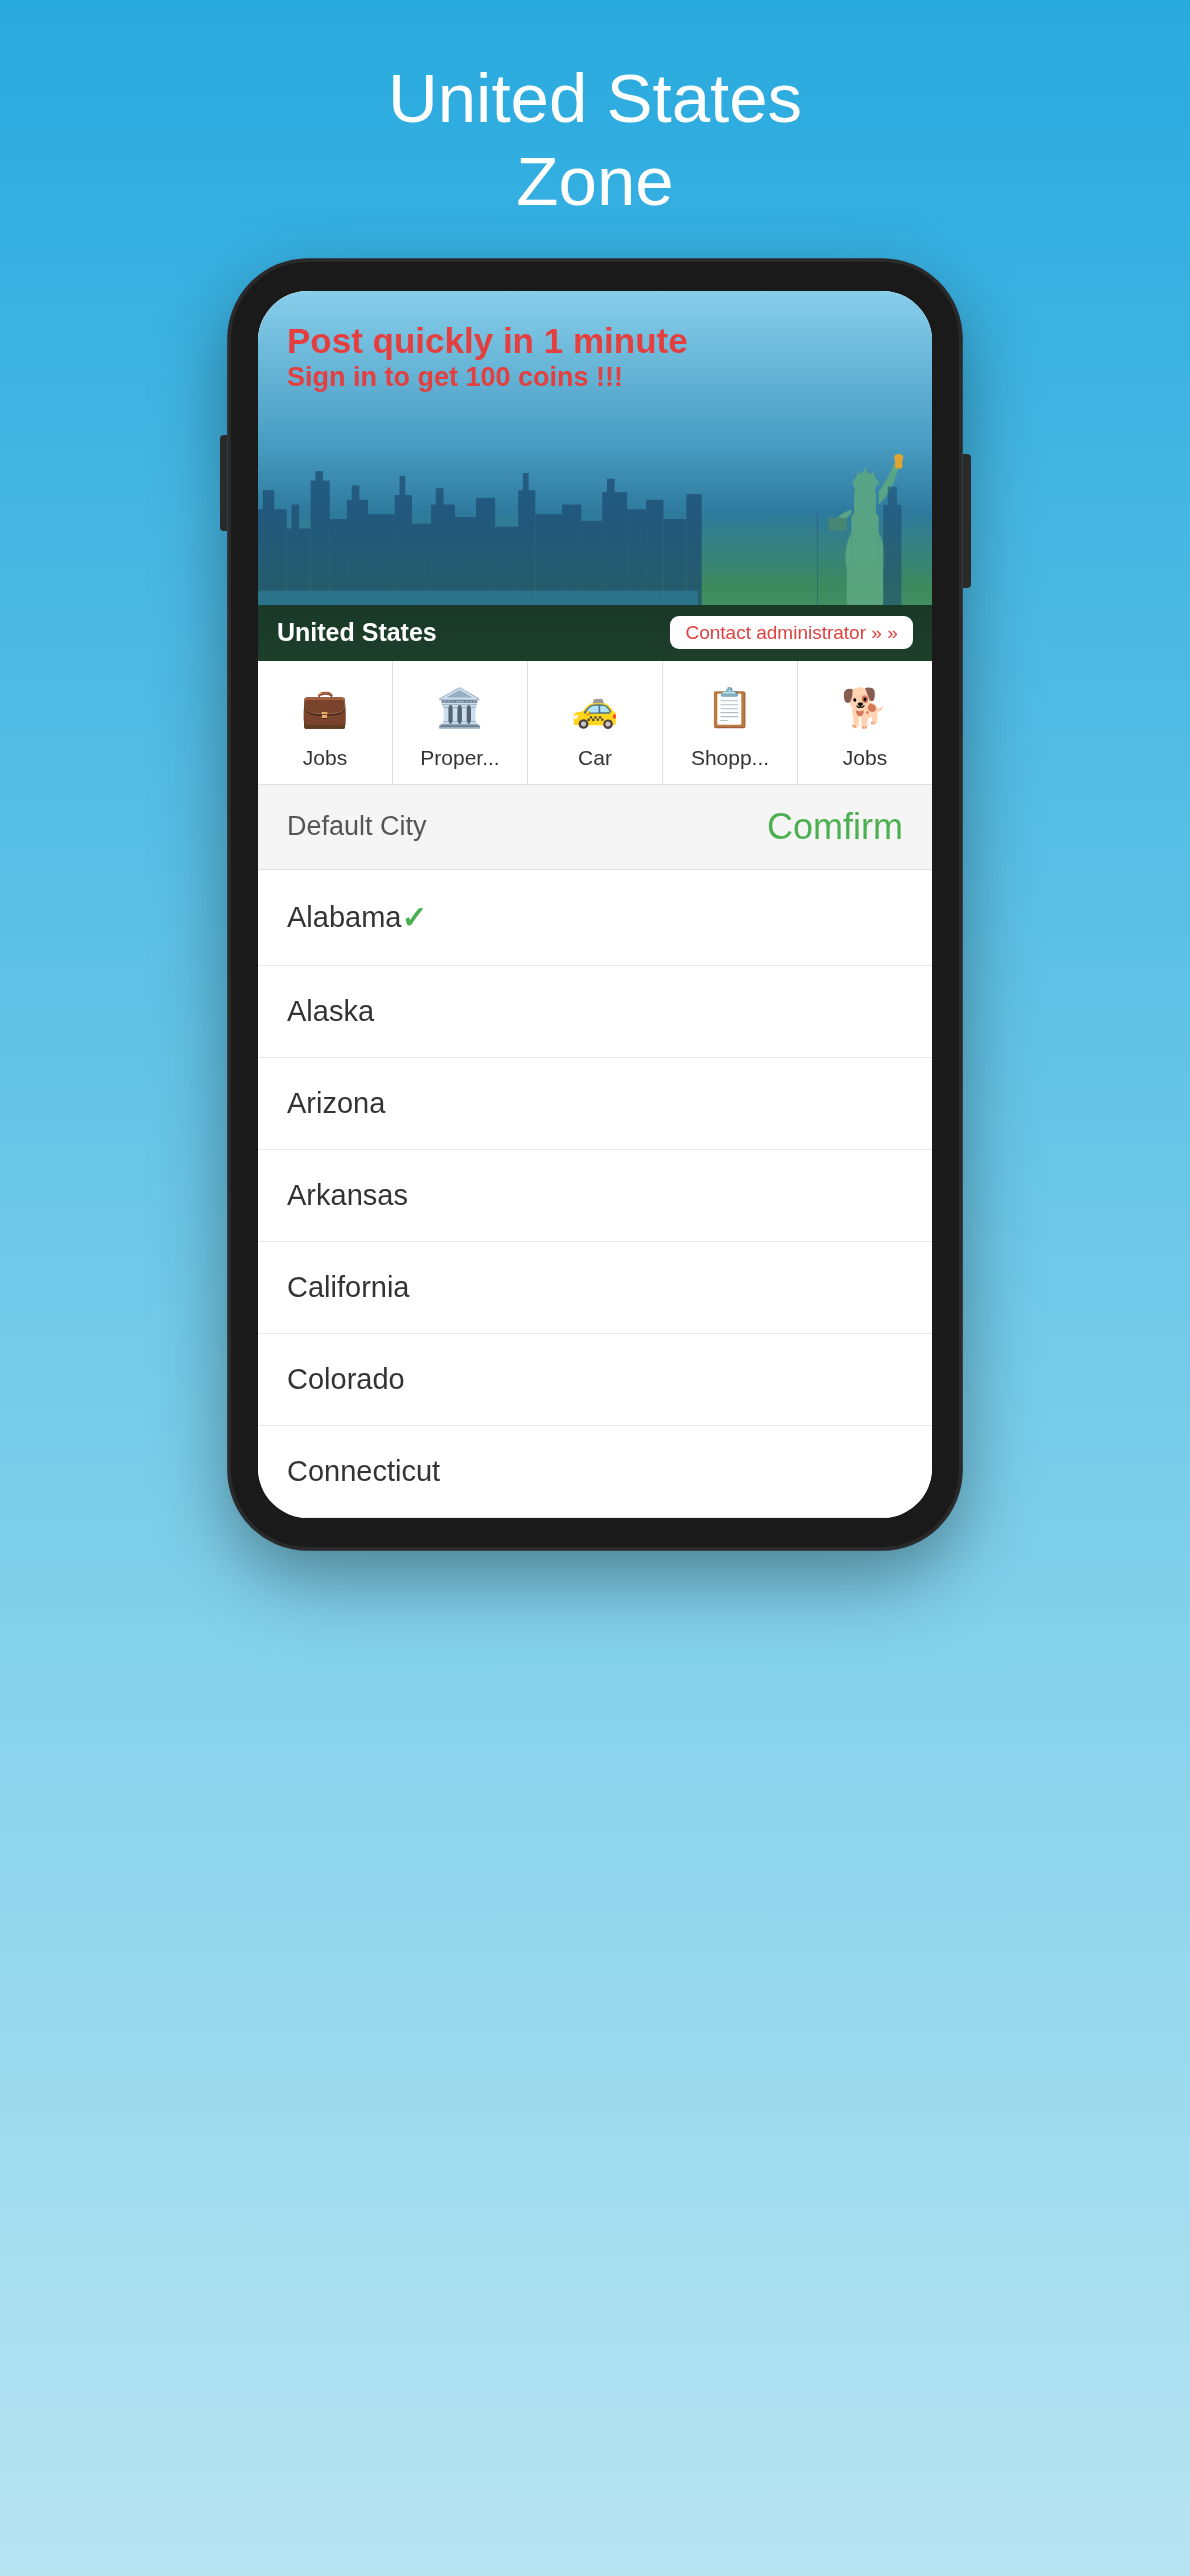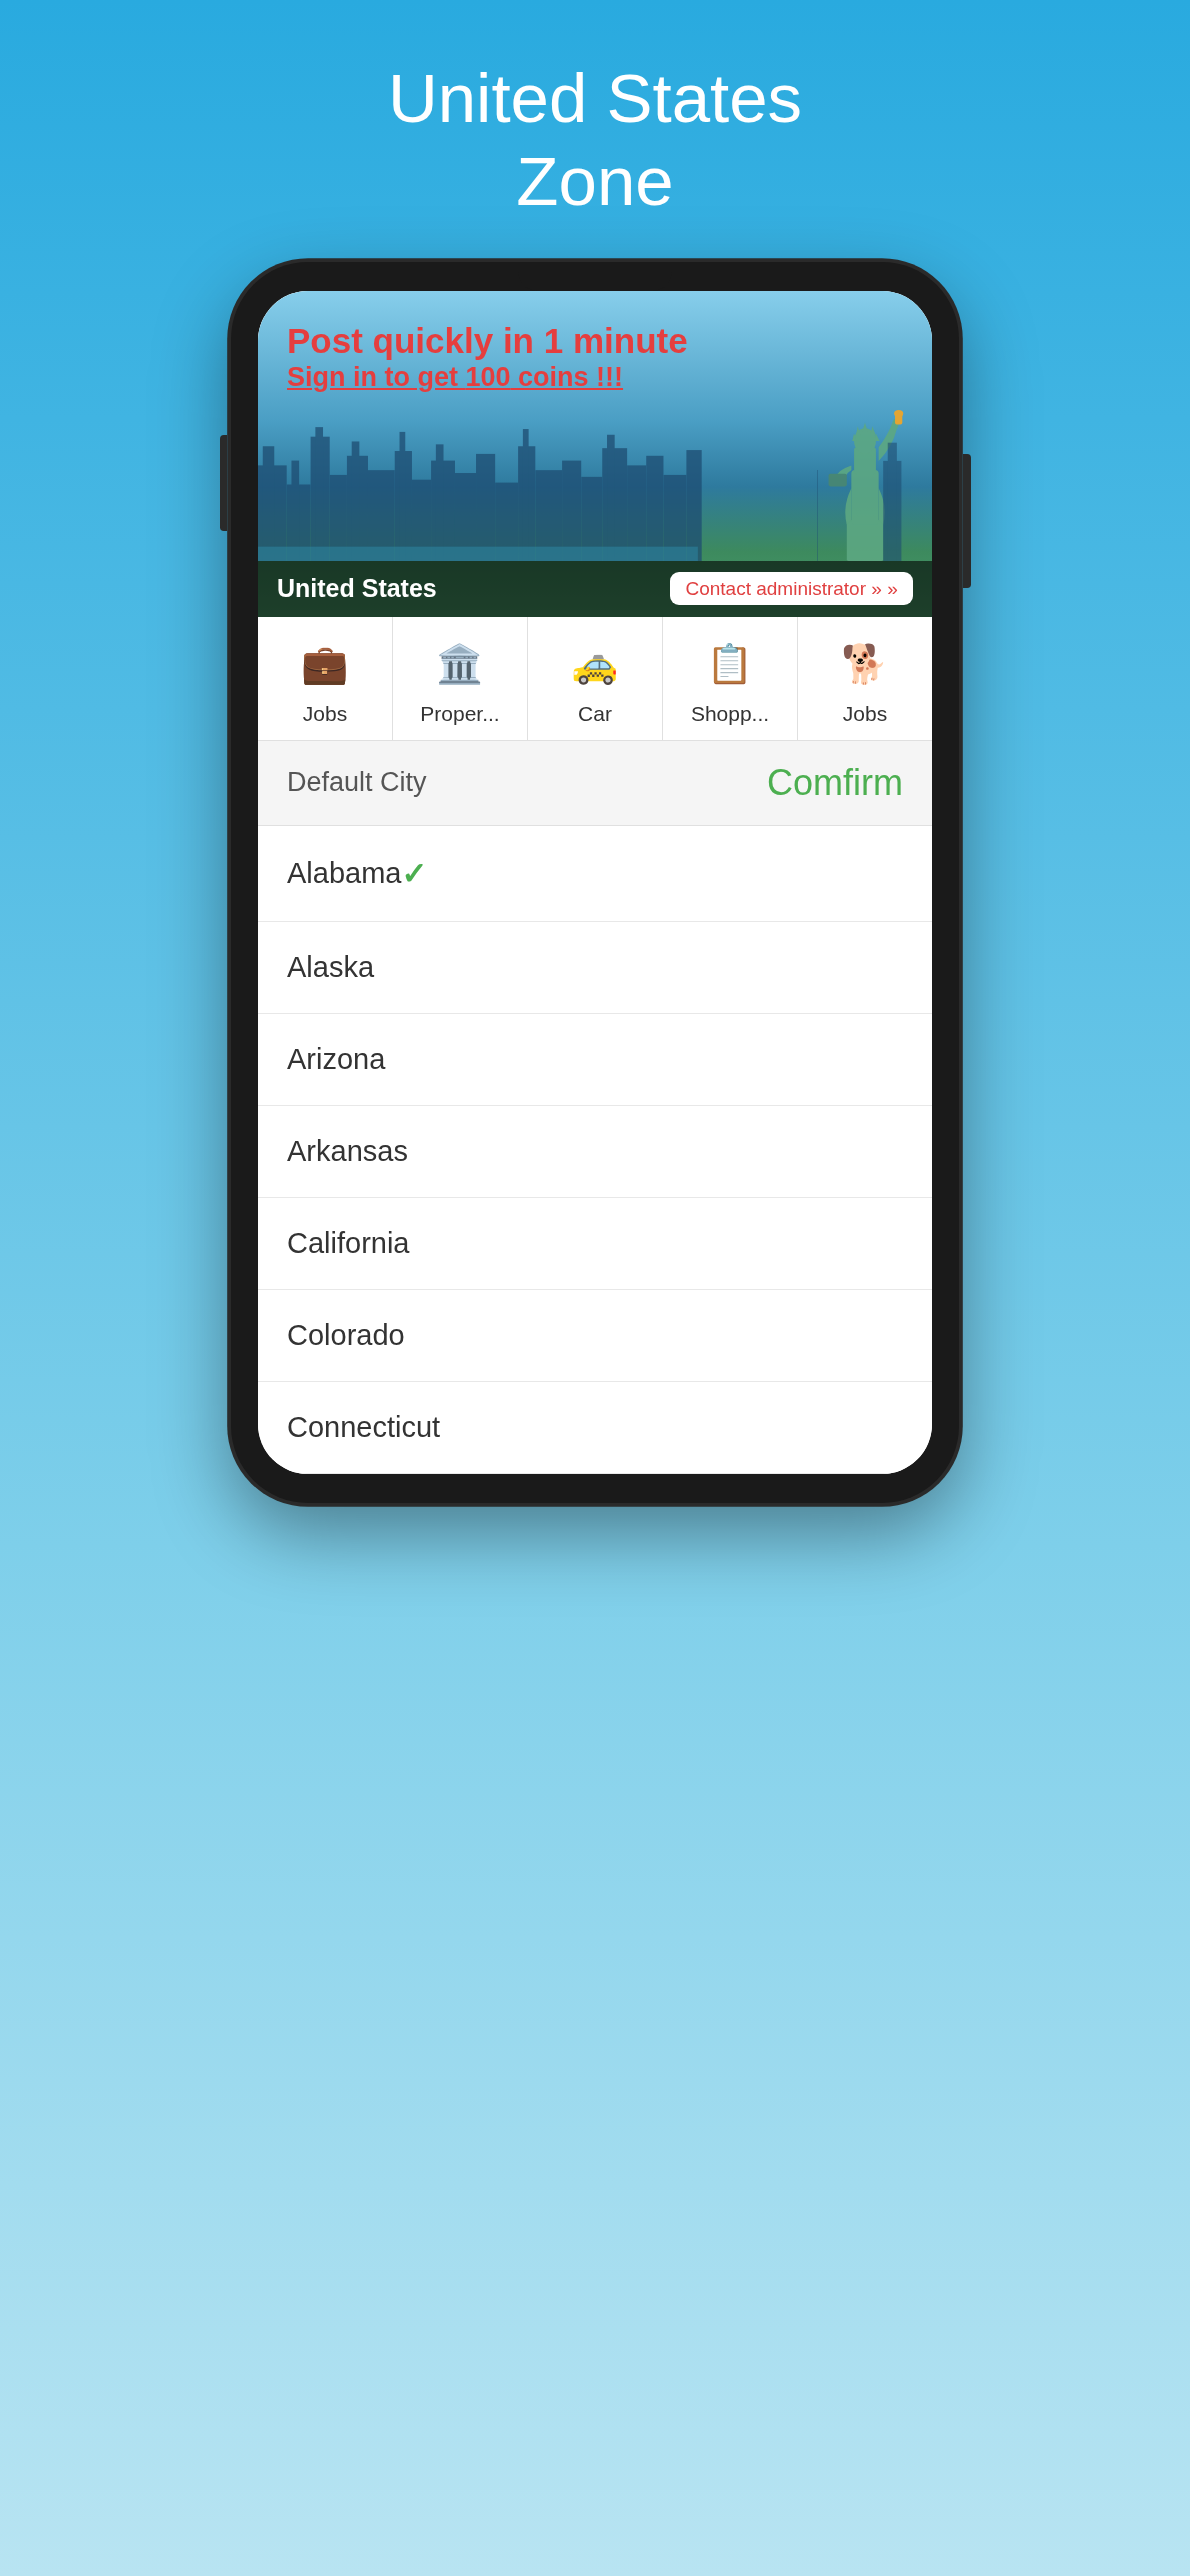--- a/index.html
+++ b/index.html
@@ -75,21 +75,21 @@
       background: white;
       border-radius: 50px;
       overflow: hidden;
       width: 100%;
     }
 
     
     .banner {
       background: linear-gradient(135deg, #e8f4f8 0%, #c5e8f5 50%, #a8ddf0 100%);
       position: relative;
-      height: 326px;
+      height: 370px;
       overflow: hidden;
     }
 
     .banner-bg {
       position: absolute;
       inset: 0;
       background: linear-gradient(180deg, #87CEEB 0%, #4a9ec4 40%, #2e7a9e 60%, #3d8a5e 80%, #4a9e6a 100%);
     }
 
     .banner-text {
@@ -116,21 +116,20 @@
 
     .banner-text .line3 {
       font-size: 27px;
       color: #1a1a1a;
       font-weight: 500;
     }
 
     .banner-text .line3 span {
       color: #e53e3e;
       font-weight: 900;
-      text-decoration: underline;
     }
 
     
     .banner-bottom {
       position: absolute;
       bottom: 0;
       left: 0;
       right: 0;
       height: 56px;
       background: rgba(0,0,0,0.6);

